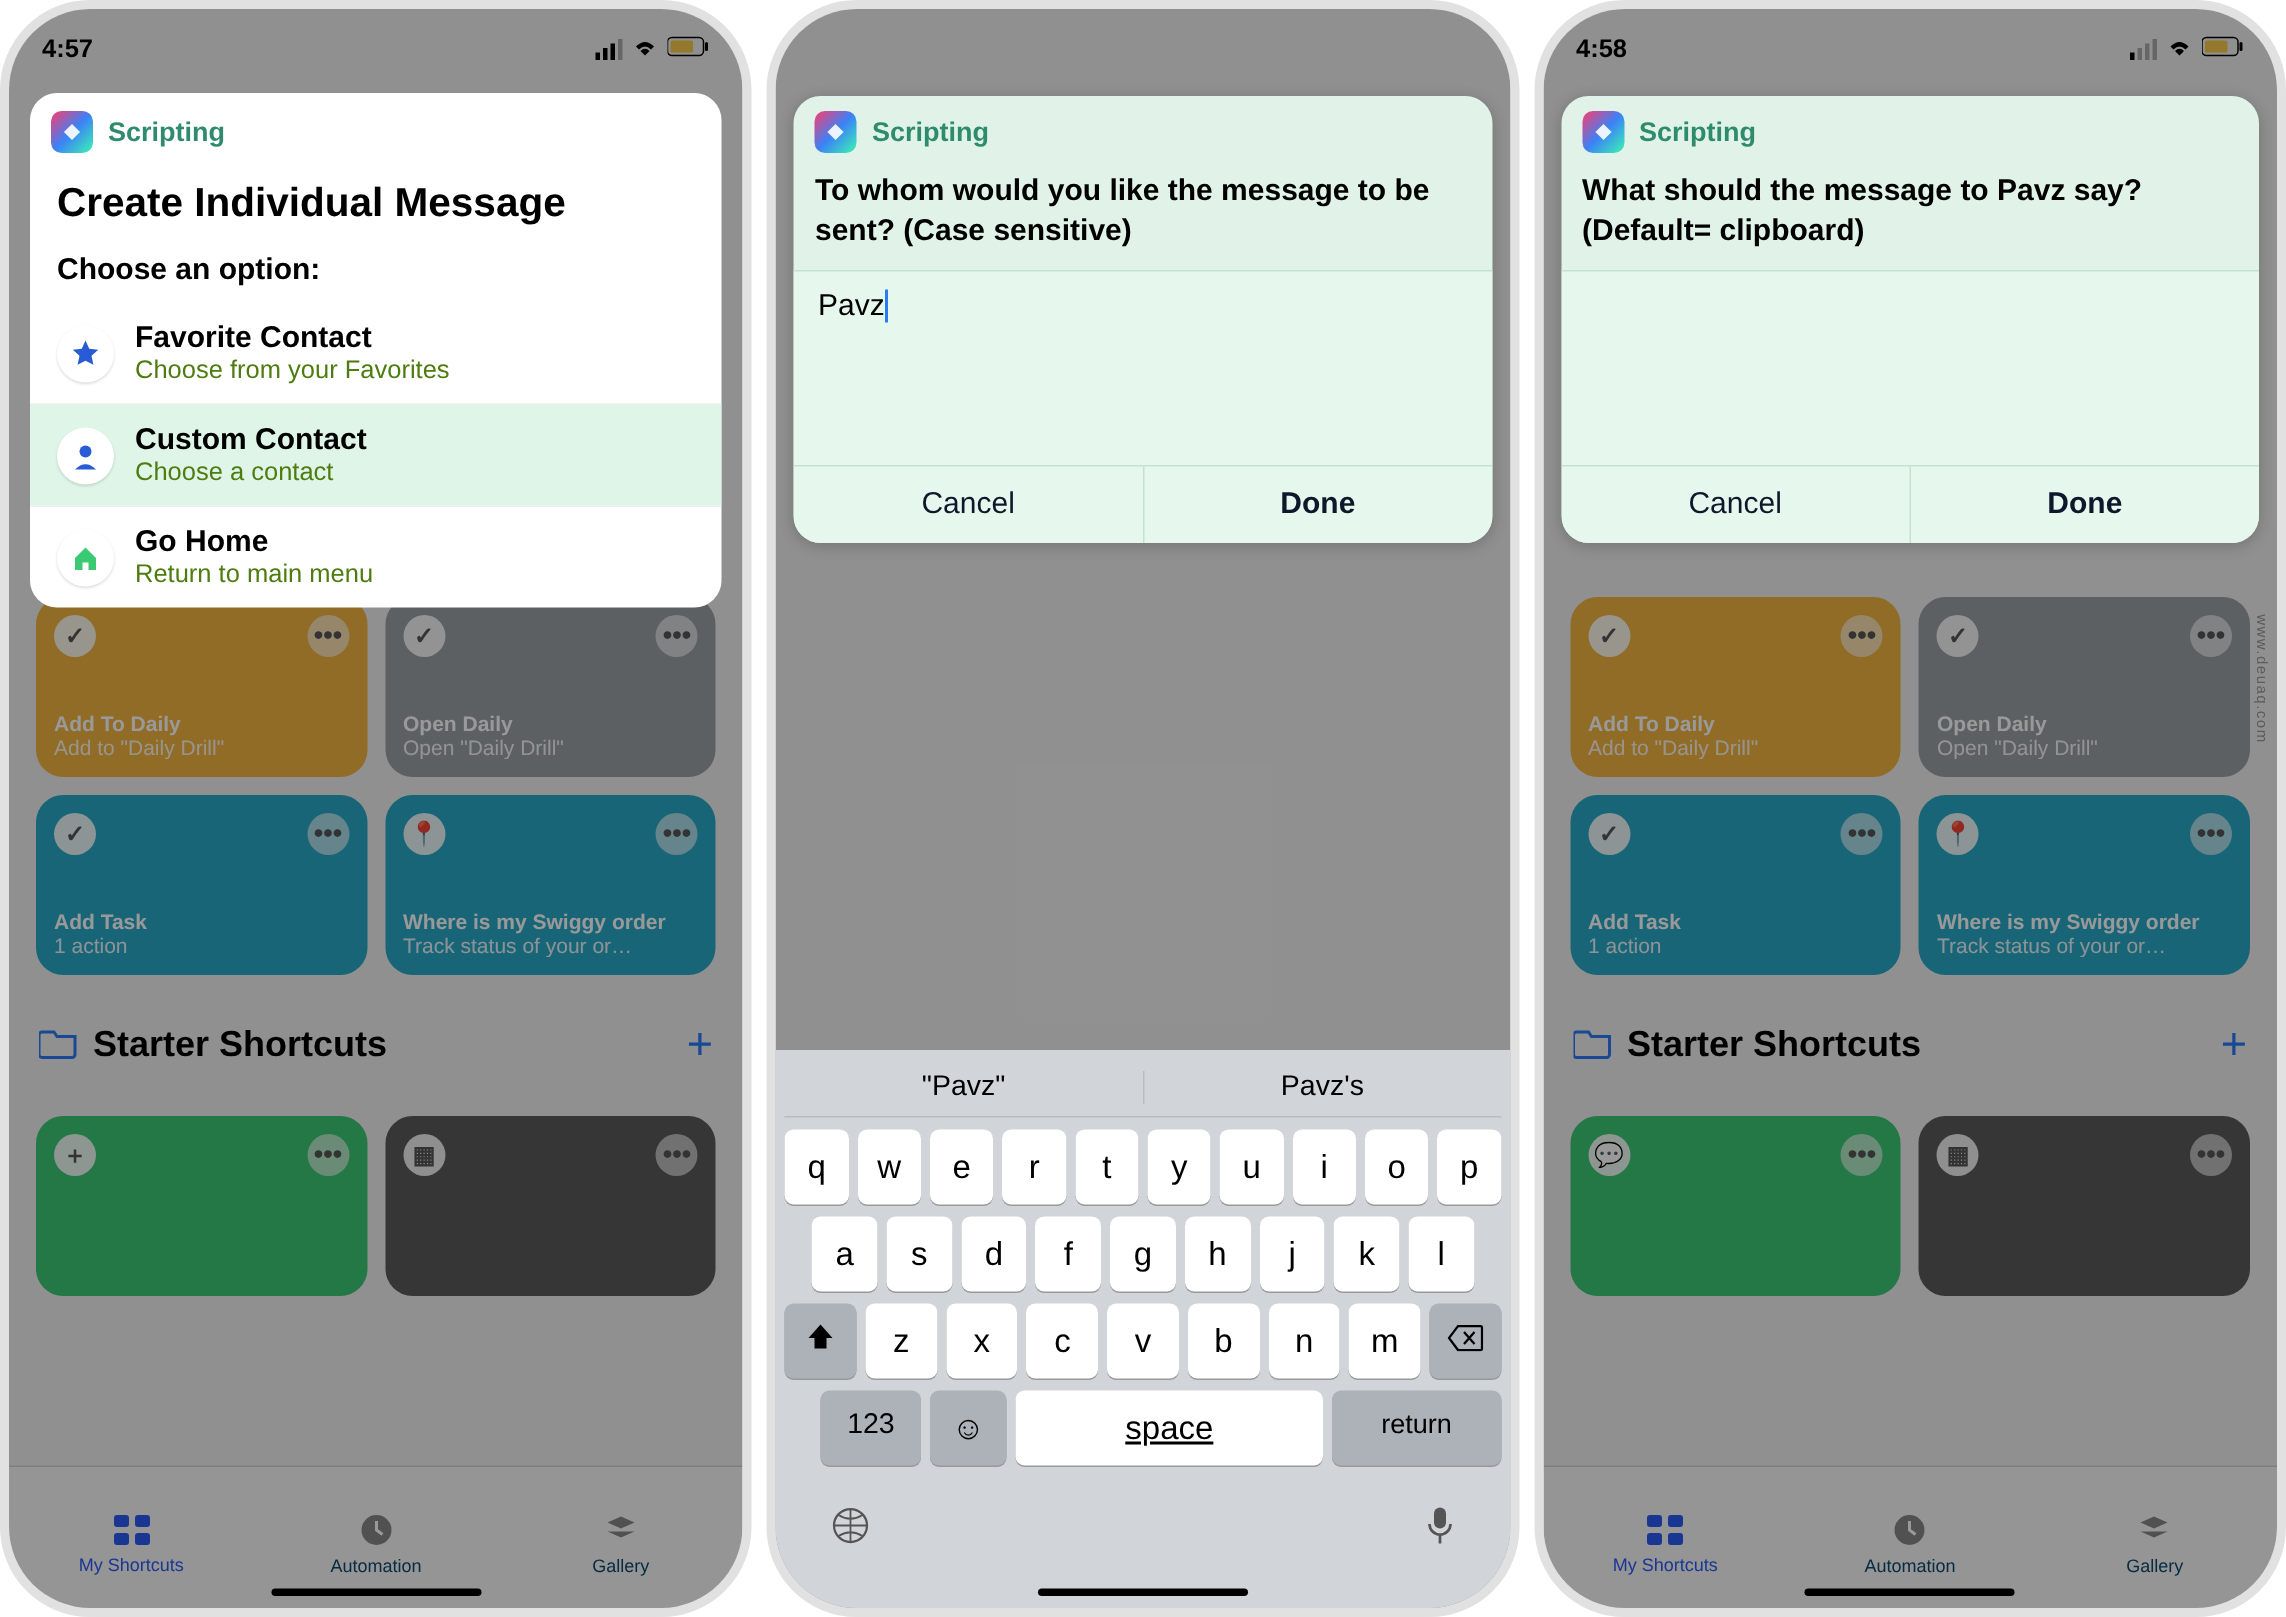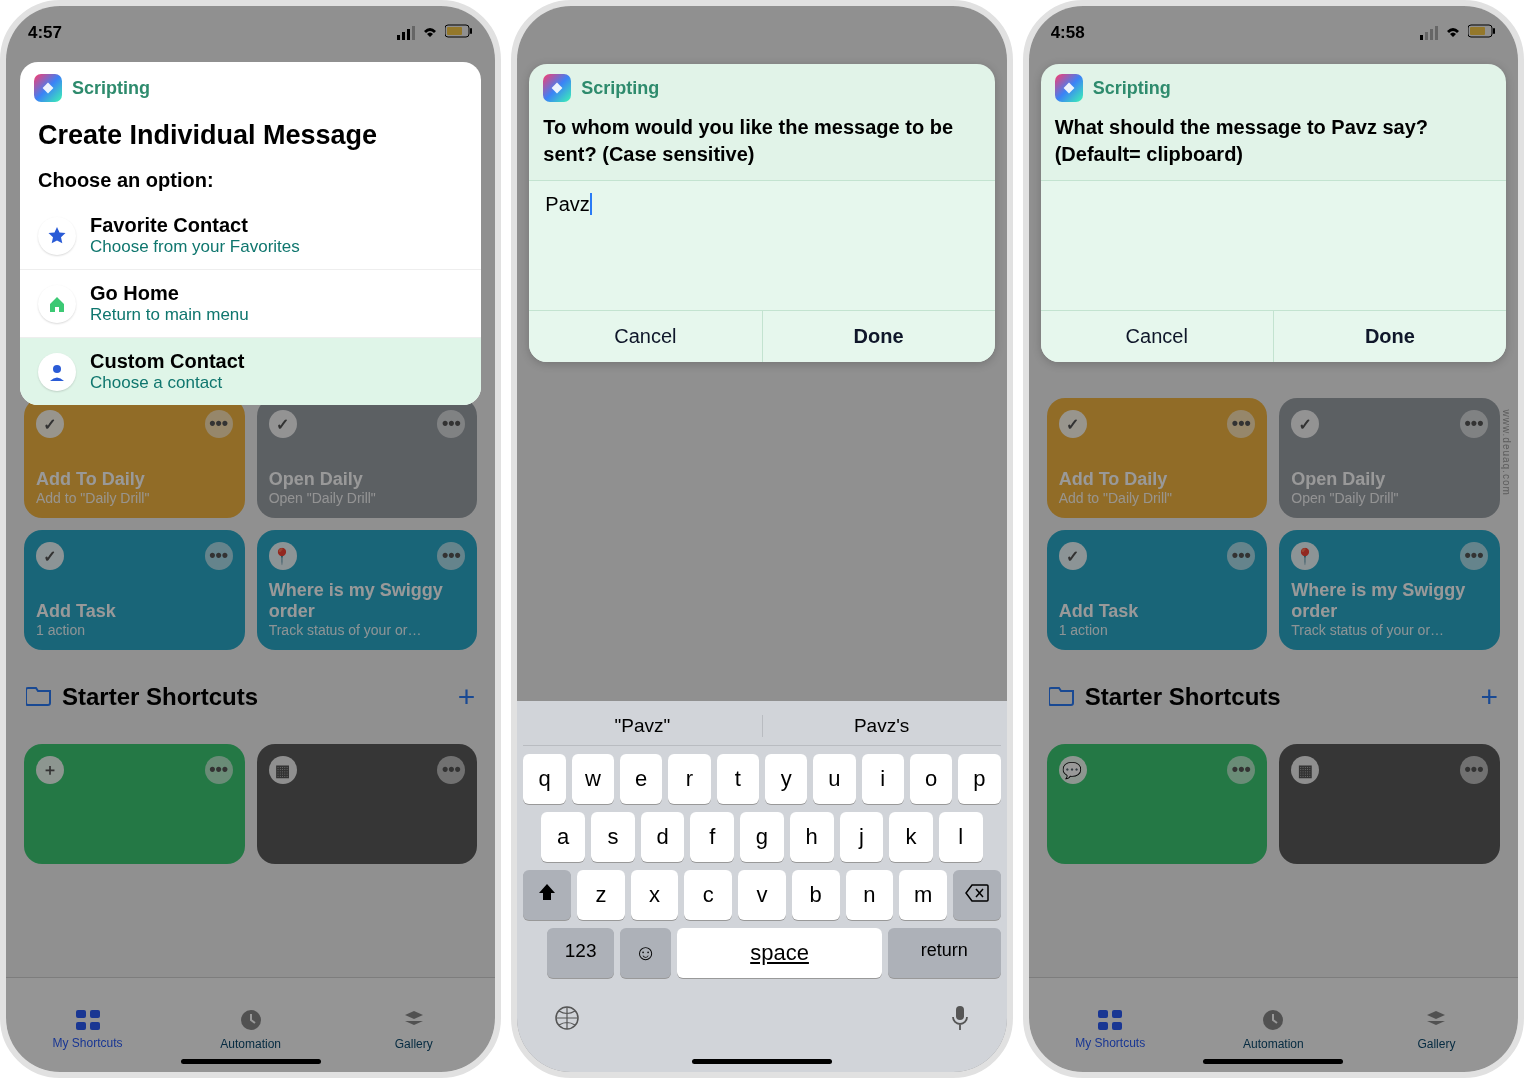--- a/index.html
+++ b/index.html
@@ -22,30 +22,30 @@
   .shortcuts-app-icon svg { width: 18px; height: 18px; }
   .scripting-label { color: #2e8b6d; font-size: 18px; font-weight: 600; }
   .menu-title { font-size: 27px; font-weight: 700; padding: 6px 18px 12px; }
   .menu-subtitle { font-size: 20px; font-weight: 700; padding: 6px 18px 10px; }
   .option-row { display: flex; align-items: center; gap: 14px; padding: 12px 18px; }
   .option-row.highlighted { background: #dff5e8; }
   .option-row + .option-row { border-top: 1px solid #eee; }
   .opt-icon-wrap { width: 38px; height: 38px; border-radius: 50%; background: #fff; box-shadow: 0 1px 2px rgba(0,0,0,0.15); display: flex; align-items: center; justify-content: center; }
   .opt-texts { display: flex; flex-direction: column; }
   .opt-title { font-size: 20px; font-weight: 700; }
-  .opt-sub { font-size: 17px; color: #0f766e; }
+  .opt-sub { font-size: 17px; color: #4d7c0f; }
 
   
   .bg-content { position: absolute; left: 0; right: 0; top: 0; bottom: 0; padding-top: 380px; z-index: 0; }
   .tiles { display: grid; grid-template-columns: 1fr 1fr; gap: 12px; padding: 12px 18px; }
   .tile { height: 120px; border-radius: 18px; color: #fff; padding: 12px; display: flex; flex-direction: column; justify-content: space-between; }
   .tile .tile-top { display: flex; justify-content: space-between; align-items: center; }
   .tile .ticon { width: 28px; height: 28px; border-radius: 50%; background: rgba(255,255,255,0.9); display:flex;align-items:center;justify-content:center;color:#555;font-weight:700 }
   .tile .tdots { width: 28px; height: 28px; border-radius: 50%; background: rgba(255,255,255,0.6); color:#555;text-align:center;line-height:26px;font-weight:700;font-size:18px }
-  .tile-title { font-size: 18px; font-weight: 700; }
+  .tile-title { font-size: 14px; font-weight: 700; }
   .tile-sub { font-size: 14px; opacity: 0.9; }
   .section-head { display: flex; justify-content: space-between; align-items: center; padding: 18px 20px; }
   .section-head .folder-icon { color: #2a7bf6; margin-right: 10px; }
   .section-head .sh-title { font-size: 24px; font-weight: 700; flex: 1; }
   .section-head .plus { color: #2a7bf6; font-size: 30px; font-weight: 400; }
 
   
   .tabbar { position: absolute; bottom: 0; left: 0; right: 0; height: 95px; background: #f8f8f8; border-top: 1px solid #d1d1d1; display: flex; z-index: 0; }
   .tab { flex: 1; display: flex; flex-direction: column; align-items: center; justify-content: center; gap: 4px; font-size: 12px; color: #0c4a6e; padding-top: 8px; }
   .tab.active { color: #2a5bf6; }
@@ -186,41 +186,41 @@
         <div class="opt-icon-wrap">
             <svg width="20" height="20" viewBox="0 0 20 20">
               <path d="M10 1 l2.5 5.5 6 .6 -4.5 4.1 1.3 6 L10 14.5 4.7 17.2 6 11.2 1.5 7.1 7.5 6.5 Z" fill="#2a5bd6"></path>
             </svg>
           </div>
         <div class="opt-texts">
           <span class="opt-title">Favorite Contact</span>
           <span class="opt-sub">Choose from your Favorites</span>
         </div>
       </div>
-      <div class="option-row">
-        <div class="opt-icon-wrap">
-            <svg width="20" height="20" viewBox="0 0 20 20">
-              <path d="M3 10 L10 3 L17 10 V18 H12 V13 H8 V18 H3 Z" fill="#3cc974"></path>
-            </svg>
-          </div>
-        <div class="opt-texts">
-          <span class="opt-title">Go Home</span>
-          <span class="opt-sub">Return to main menu</span>
-        </div>
-      </div>
       <div class="option-row highlighted">
         <div class="opt-icon-wrap">
             <svg width="20" height="20" viewBox="0 0 20 20">
               <circle cx="10" cy="7" r="4" fill="#2a5bd6"></circle>
               <path d="M3 19 Q10 12 17 19 Z" fill="#2a5bd6"></path>
             </svg>
           </div>
         <div class="opt-texts">
           <span class="opt-title">Custom Contact</span>
           <span class="opt-sub">Choose a contact</span>
+        </div>
+      </div>
+      <div class="option-row">
+        <div class="opt-icon-wrap">
+            <svg width="20" height="20" viewBox="0 0 20 20">
+              <path d="M3 10 L10 3 L17 10 V18 H12 V13 H8 V18 H3 Z" fill="#3cc974"></path>
+            </svg>
+          </div>
+        <div class="opt-texts">
+          <span class="opt-title">Go Home</span>
+          <span class="opt-sub">Return to main menu</span>
         </div>
       </div>
     </div>
 
     <div class="tabbar">
       <div class="tab active">
         <svg width="28" height="24" viewBox="0 0 28 24">
             <rect x="2" y="2" width="10" height="8" rx="2" fill="#2a5bf6"></rect>
             <rect x="16" y="2" width="10" height="8" rx="2" fill="#2a5bf6"></rect>
             <rect x="2" y="14" width="10" height="8" rx="2" fill="#2a5bf6"></rect>

